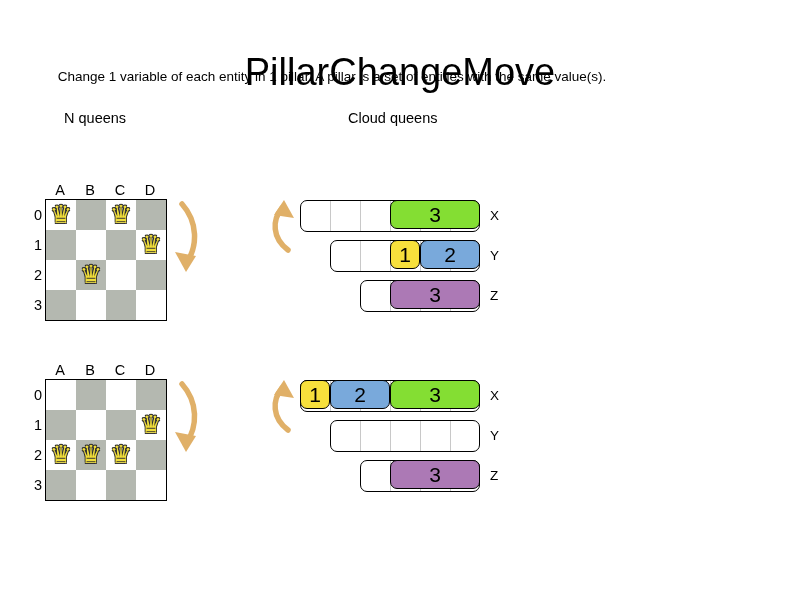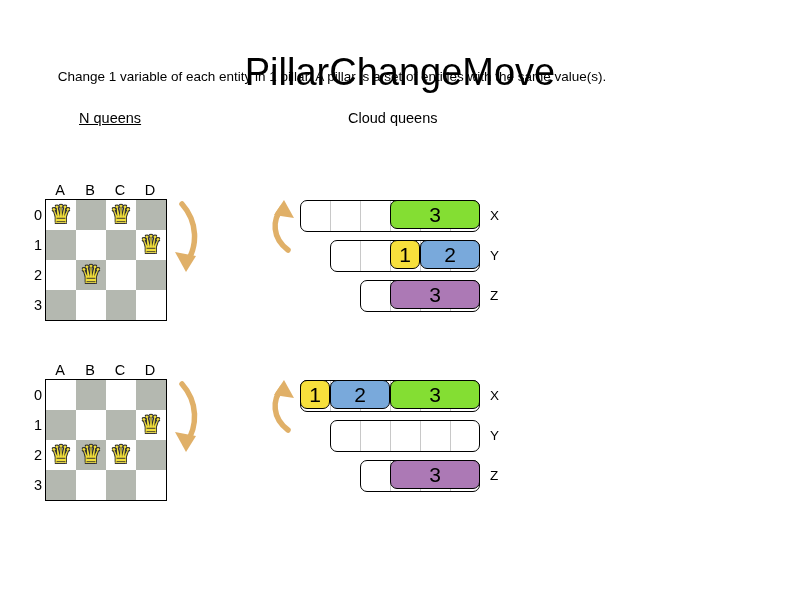--- a/index.html
+++ b/index.html
@@ -35,21 +35,21 @@
     font-size: 13.5px;
     line-height: 18px;
   }
 
   
   .section-heading {
     position: absolute;
     font-size: 14.5px;
     white-space: nowrap;
   }
-  #heading-nqueens { left: 79px; top: 110px; text-decoration: underline; }
+  #heading-nqueens { left: 64px; top: 110px; }
   #heading-cloud   { left: 348px; top: 110px; }
 
   
   .board-block { position: absolute; }
   #board-block-top    { left: 45px; top: 182px; }
   #board-block-bottom { left: 45px; top: 362px; }
 
   .file-labels {
     position: relative;
     height: 17px;

